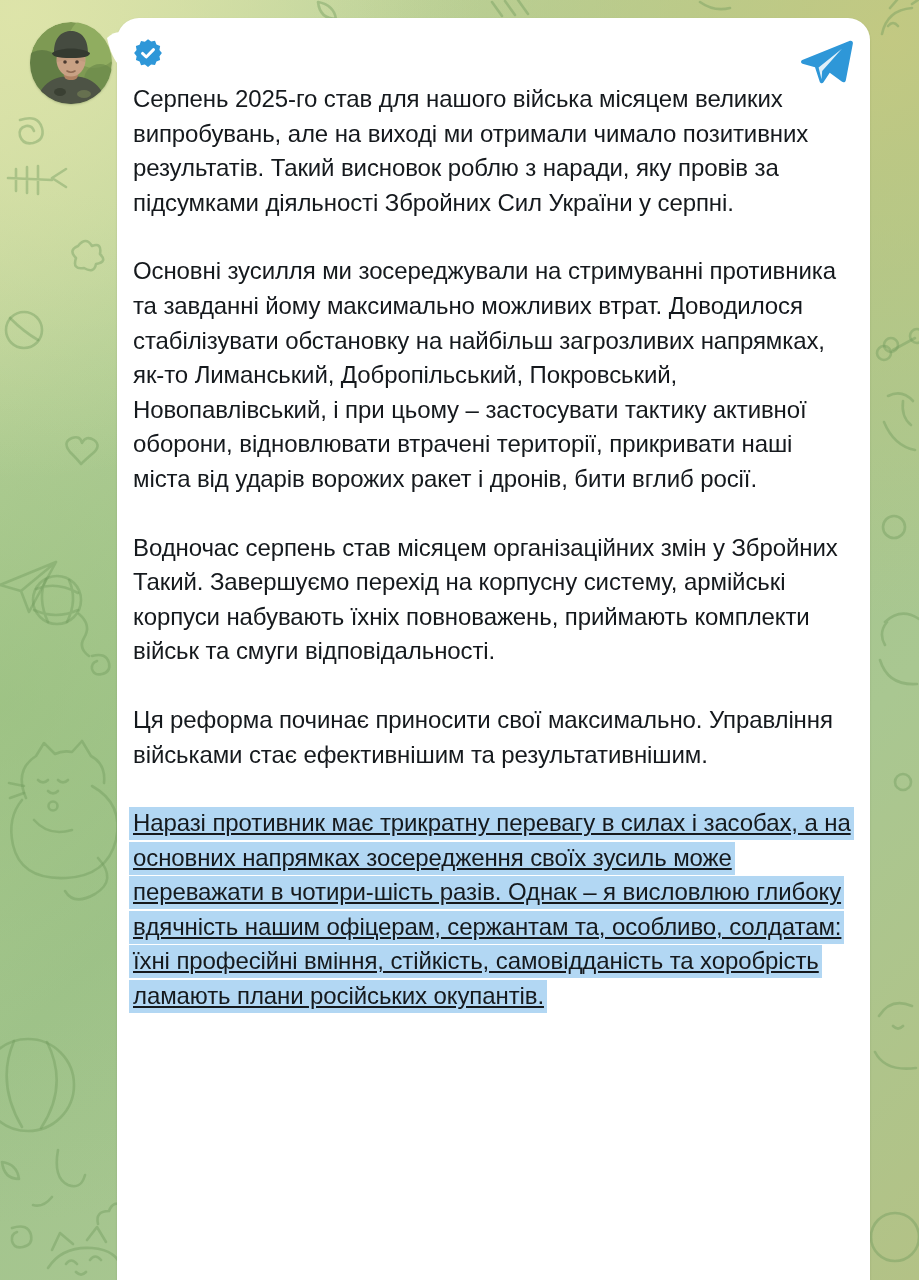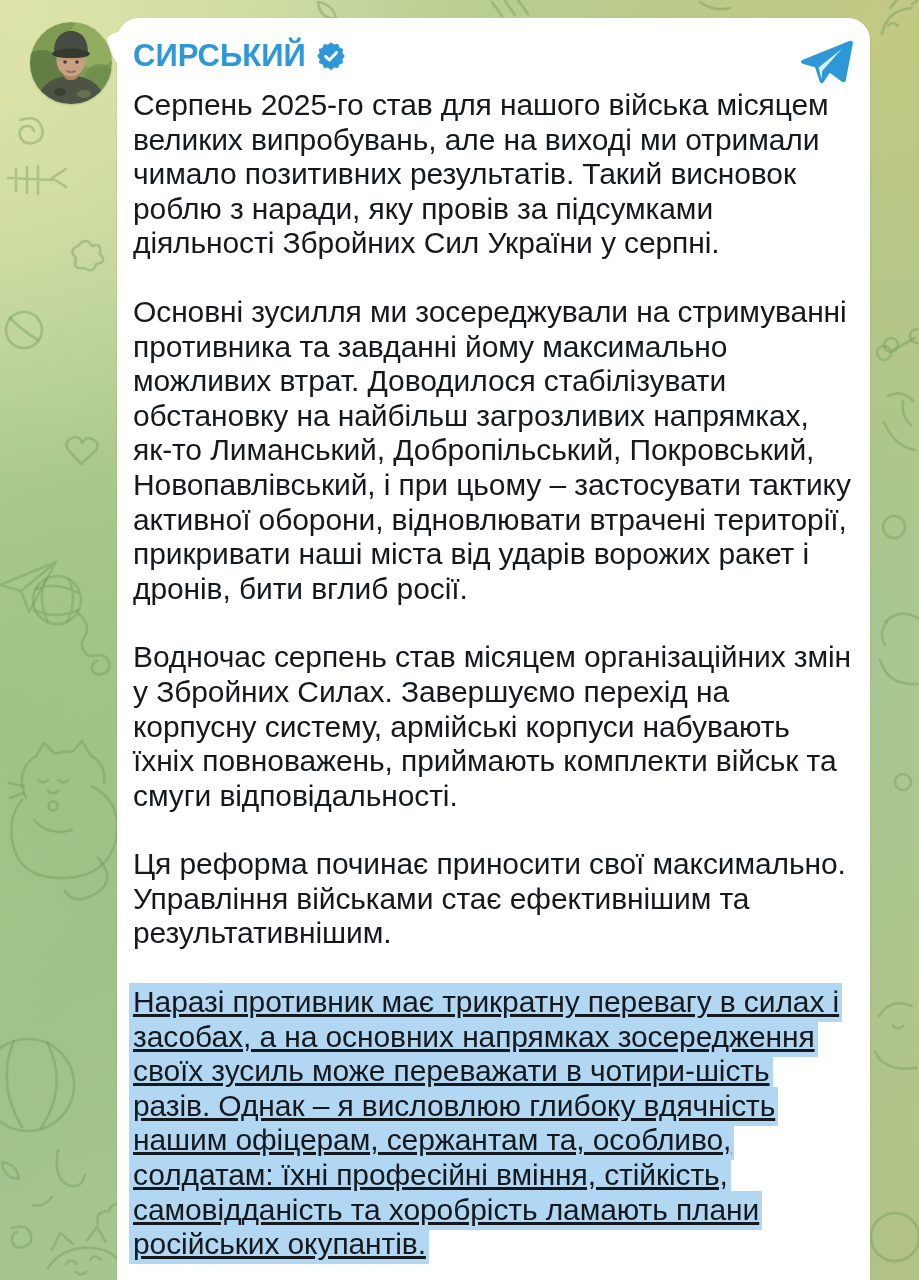--- a/index.html
+++ b/index.html
@@ -22,21 +22,21 @@
     background:var(--bubble-background,#fff);border-radius:22px;
     padding:20px 16px 24px 16px;box-shadow:0 1px 2px rgba(60,80,40,.18);
   }
   .tail{position:absolute;left:-10px;top:14px}
 
   .bubble-header{display:flex;align-items:center;gap:10px;margin:0 0 14px 0}
   .channel-name{font-size:31px;font-weight:700;color:var(--accent-blue,#2e97d8);line-height:36px;cursor:pointer}
   .badge{width:30px;height:30px;color:var(--accent-blue,#2e97d8);flex:0 0 auto}
   .plane{position:absolute;top:20px;right:16px;width:56px;height:50px;color:var(--accent-blue,#2e97d8);cursor:pointer}
 
-  .msg p{margin:0 0 34px 0;font-size:30px;line-height:34.6px;color:var(--message-text,#15191d);letter-spacing:-.1px}
+  .msg p{margin:0 0 34px 0;font-size:24px;line-height:34.6px;color:var(--message-text,#15191d);letter-spacing:-.1px}
   .msg p:last-child{margin-bottom:0}
   .hl{
     background:var(--selection-highlight,#b2d7f3);
     padding:2px 3px 4px 4px;margin-left:-4px;
     -webkit-box-decoration-break:clone;box-decoration-break:clone;text-decoration:underline;
   }
 </style>
 </head>
 <body>
 
@@ -117,34 +117,33 @@
       <path d="M37 49 q4 2.5 8 0" stroke="#8f6a52" stroke-width="1.6" fill="none" stroke-linecap="round"></path>
     </svg>
   </div>
 
   <div class="bubble">
     <svg class="tail" width="14" height="36" viewBox="0 0 14 36">
       <path d="M13 0 L13 34 C8 30 3 20 0 6 C4 2 8 0 13 0 Z" fill="#ffffff"></path>
     </svg>
 
     <div class="bubble-header">
-      <span class="channel-name">СИРСЬКИЙ</span>
       <svg class="badge" viewBox="0 0 24 24">
         <path fill="currentColor" d="M12 .9l2.5 1.9 3.1-.55 1.15 2.95 2.95 1.15-.55 3.15L23.1 12l-1.95 2.5.55 3.05-2.95 1.15-1.15 2.95-3.1-.55L12 23.1l-2.5-1.95-3.05.55-1.15-2.95-2.95-1.15.55-3.05L.9 12l1.95-2.5-.55-3.05 2.95-1.15L6.4 2.35l3.1.55z"></path>
         <path d="M7.6 12.3 L10.6 15.2 L16.4 9.3" fill="none" stroke="#ffffff" stroke-width="2.3" stroke-linecap="round" stroke-linejoin="round"></path>
       </svg>
     </div>
 
     <svg class="plane" viewBox="0 0 25 22">
       <path fill="currentColor" d="M23.2 1.1 L1.9 9.7 c-.78.32-.72 1.42.1 1.65 l5.6 1.6 2.1 6.4 c.25.76 1.23.9 1.67.22 l2.8-4.2 5.5 4.05 c.62.46 1.5.12 1.66-.64 L24.5 2.3 c.18-.8-.6-1.45-1.3-1.2 Z"></path>
       <path fill="#ffffff" opacity=".85" d="M9.2 13.0 L19.6 4.6 L10.8 14.6 L10.5 18.3 Z"></path>
     </svg>
 
     <div class="msg">
         <p>Серпень 2025-го став для нашого війська місяцем великих випробувань, але на виході ми отримали чимало позитивних результатів. Такий висновок роблю з наради, яку провів за підсумками діяльності Збройних Сил України у серпні.</p>
         <p>Основні зусилля ми зосереджували на стримуванні противника та завданні йому максимально можливих втрат. Доводилося стабілізувати обстановку на найбільш загрозливих напрямках, як-то Лиманський, Добропільський, Покровський, Новопавлівський, і при цьому – застосувати тактику активної оборони, відновлювати втрачені території, прикривати наші міста від ударів ворожих ракет і дронів, бити вглиб росії.</p>
-        <p>Водночас серпень став місяцем організаційних змін у Збройних Силах. Завершуємо перехід на корпусну систему, армійські корпуси набувають їхніх повноважень, приймають комплекти військ та смуги відповідальності.</p>
+        <p>Водночас серпень став місяцем організаційних змін у Збройних Такий. Завершуємо перехід на корпусну систему, армійські корпуси набувають їхніх повноважень, приймають комплекти військ та смуги відповідальності.</p>
         <p>Ця реформа починає приносити свої максимально. Управління військами стає ефективнішим та результативнішим.</p>
         <p><span class="hl">Наразі противник має трикратну перевагу в силах і засобах, а на основних напрямках зосередження своїх зусиль може переважати в чотири-шість разів. Однак – я висловлюю глибоку вдячність нашим офіцерам, сержантам та, особливо, солдатам: їхні професійні вміння, стійкість, самовідданість та хоробрість ламають плани російських окупантів.</span></p>
       </div>
   </div>
 
 </div>
 
 </body></html>

